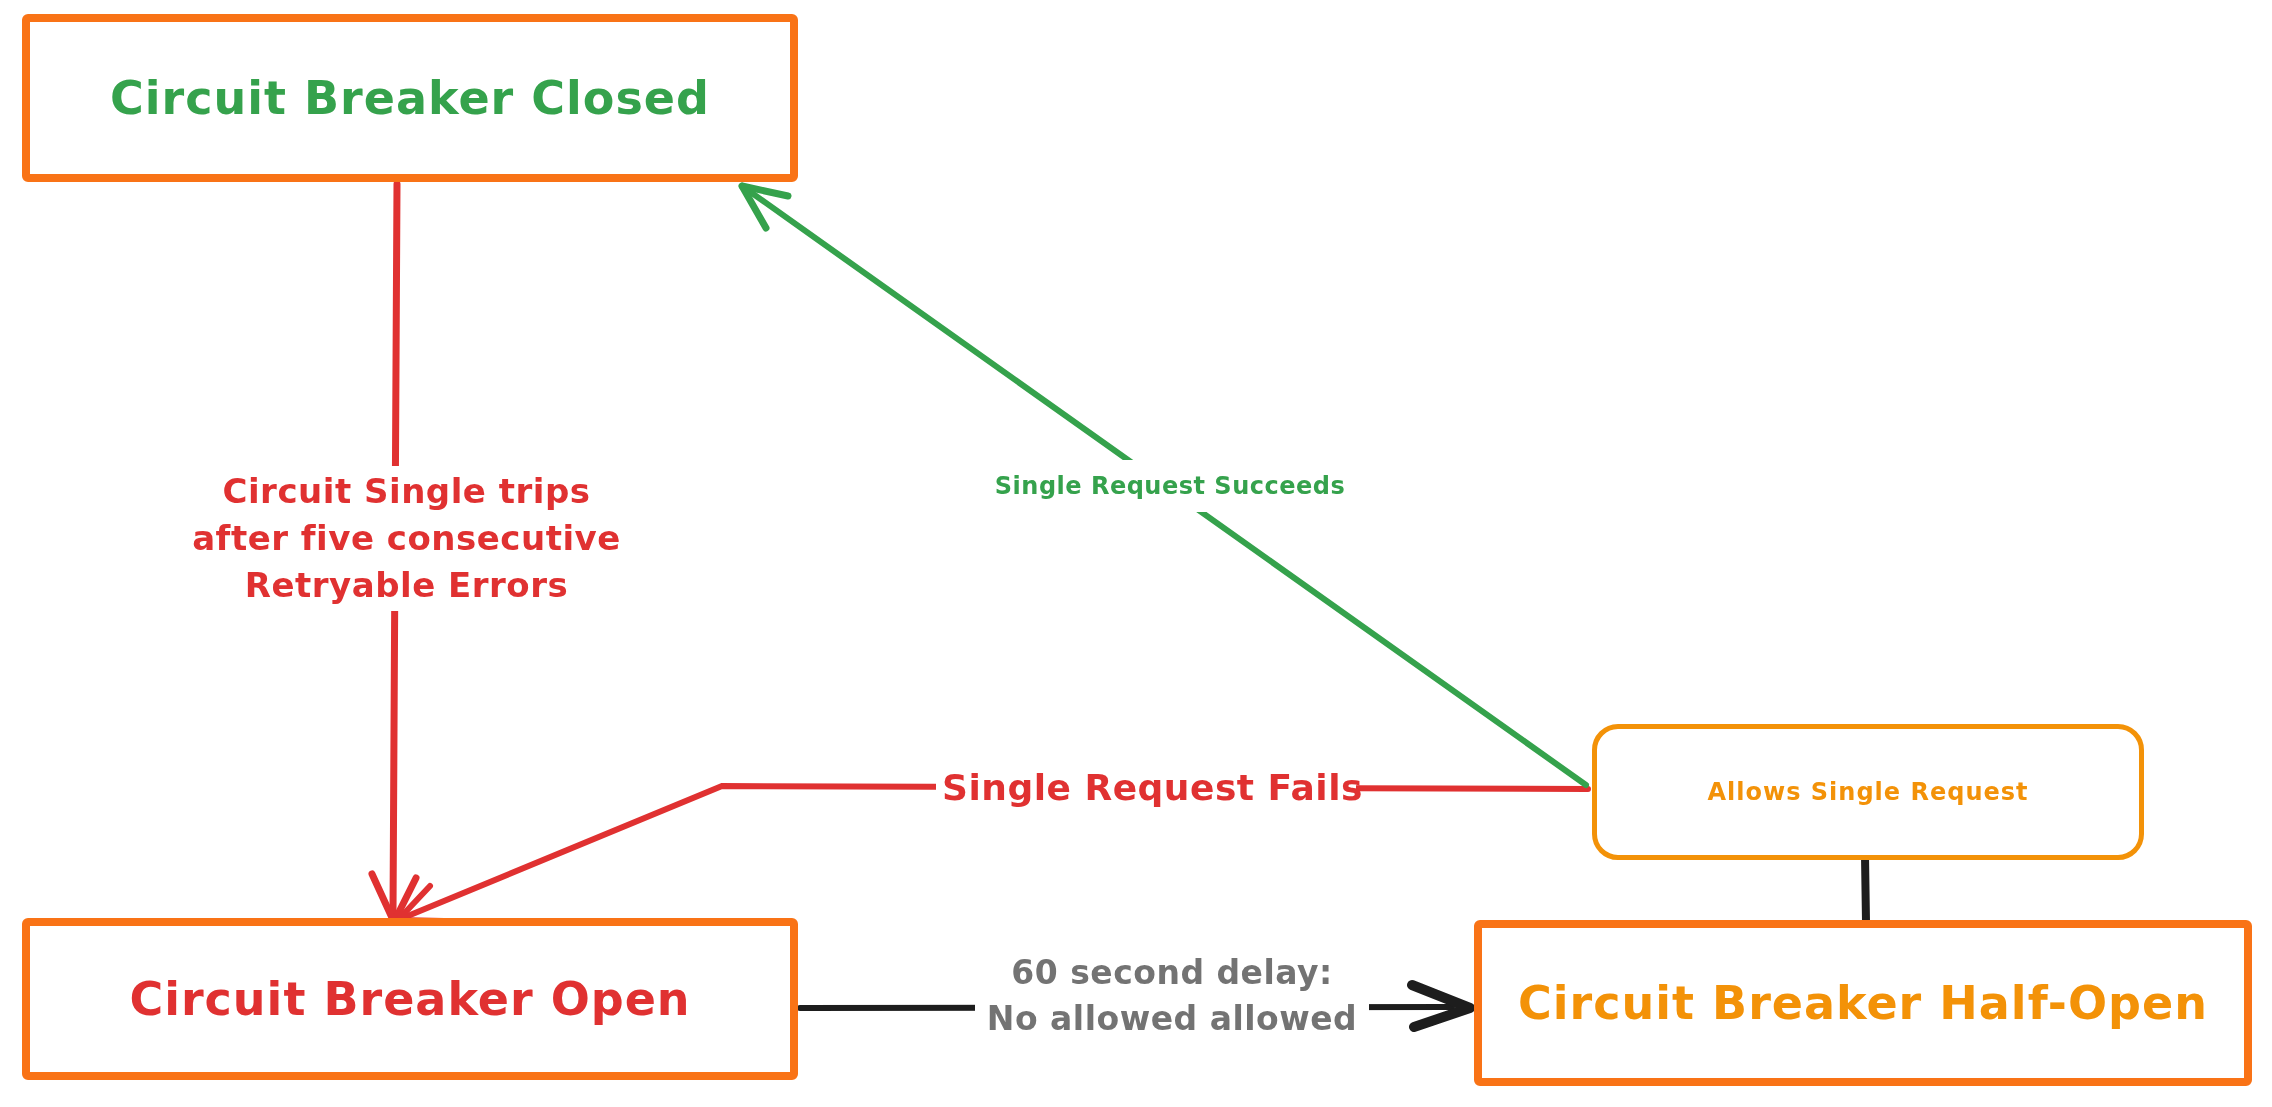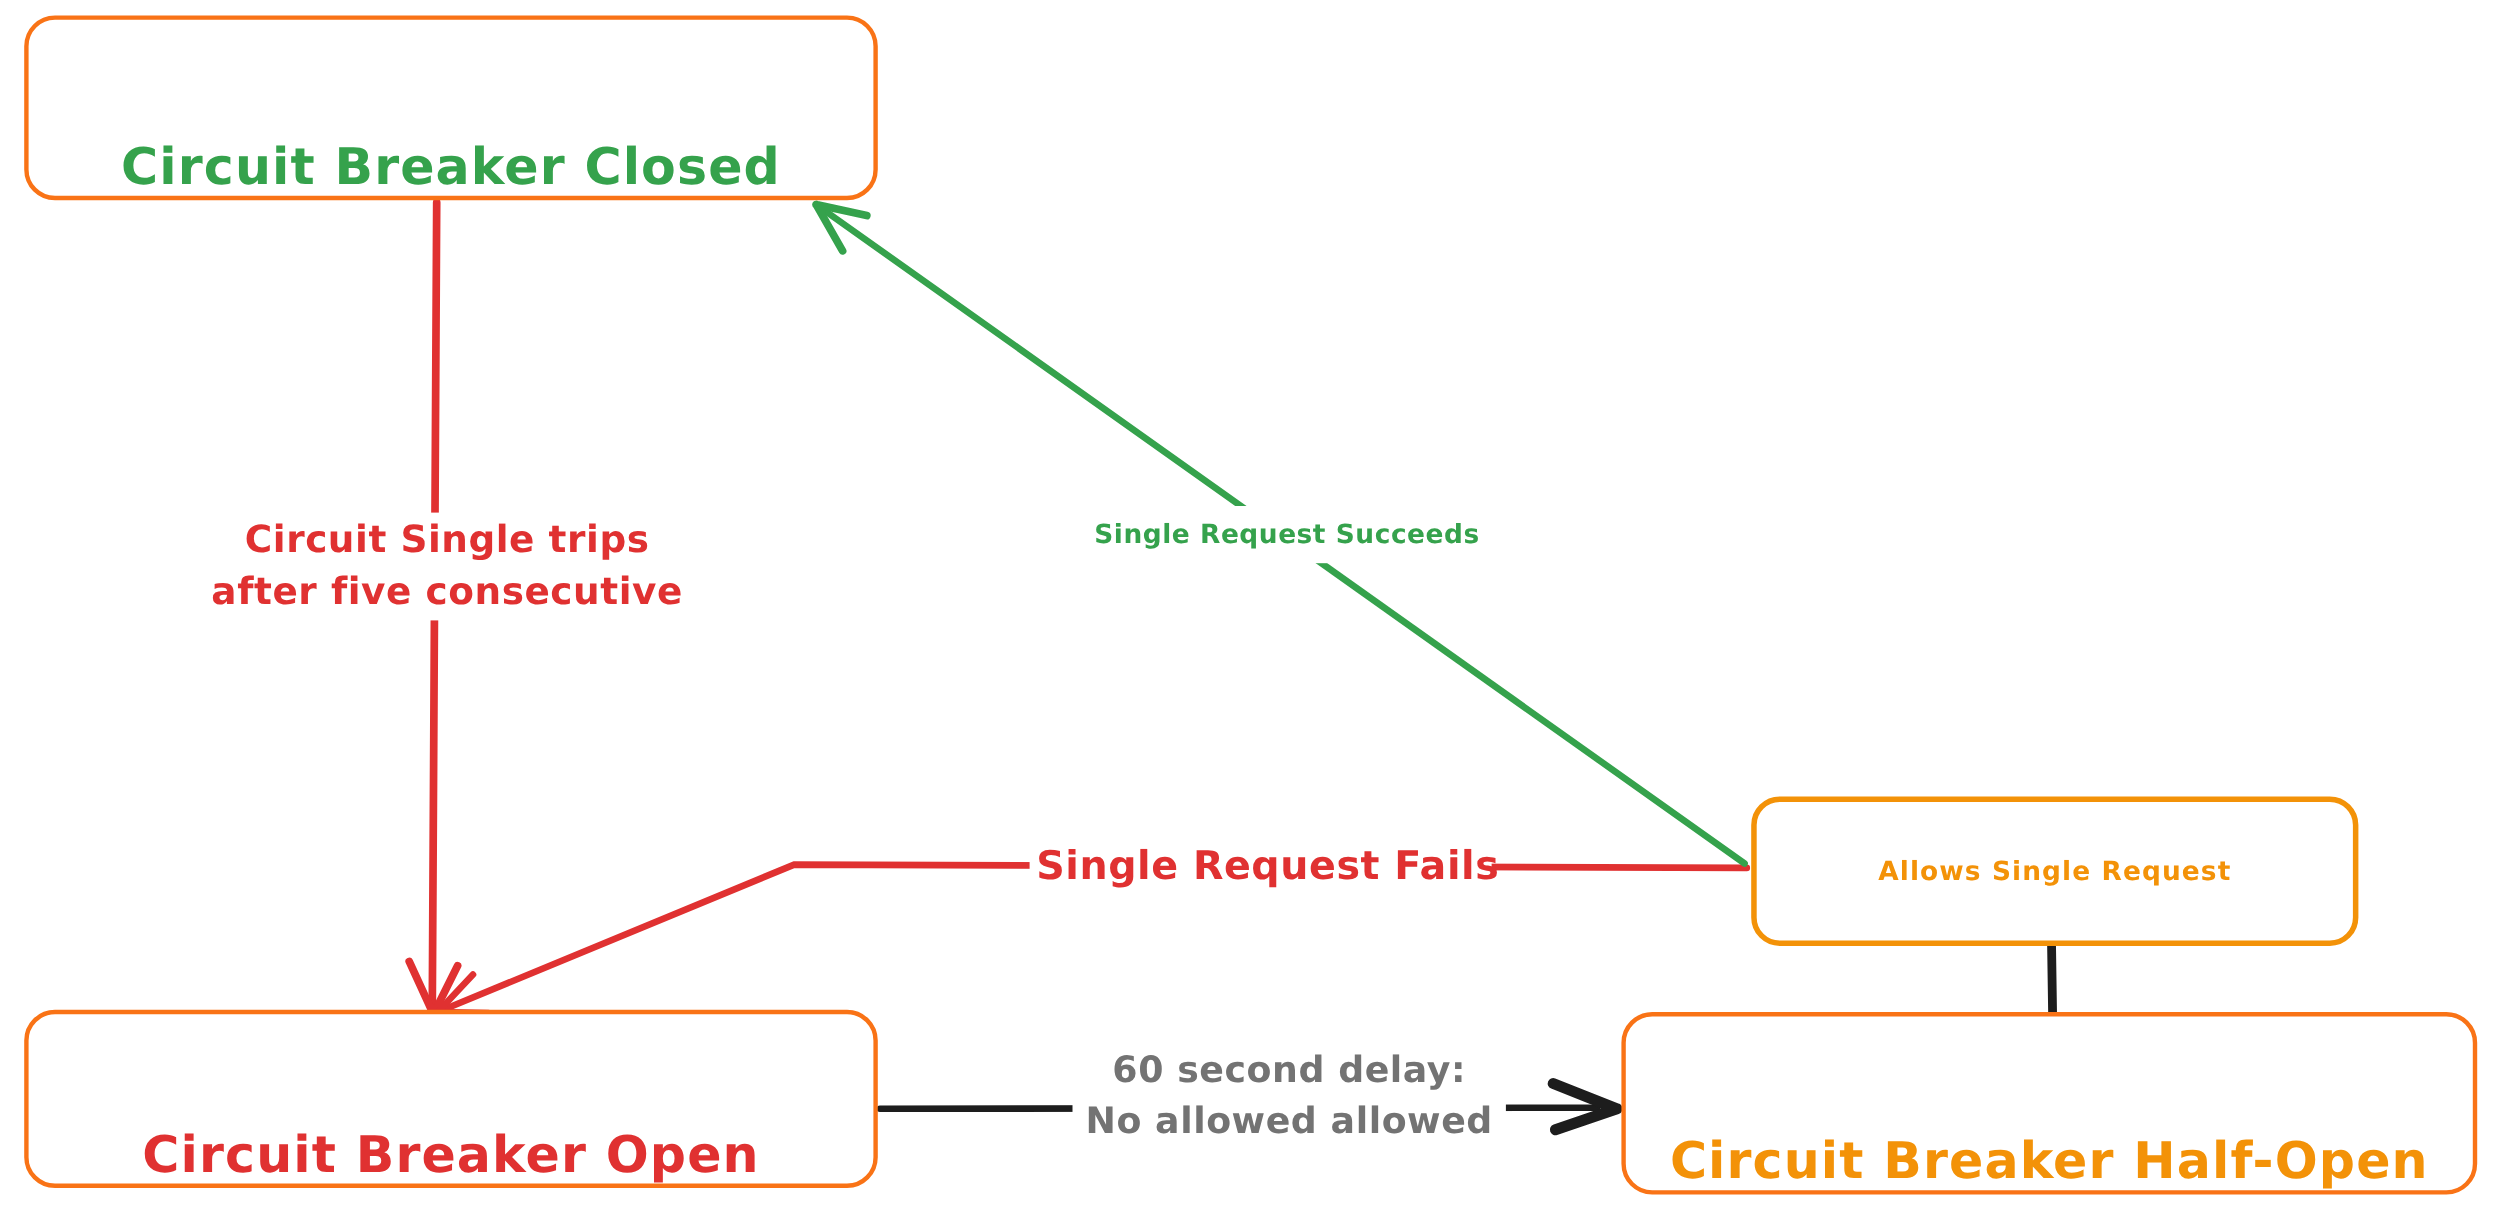--- a/index.html
+++ b/index.html
@@ -25,23 +25,22 @@
   .node {
     position: absolute;
     display: flex;
     align-items: center;
     justify-content: center;
     background: #ffffff;
     box-sizing: border-box;
     text-align: center;
   }
   .node.ink-border {
-    border: 4px solid #f97316;
-    border-radius: 28px;
-    align-items: flex-end;
+    border: 8px solid #f97316;
+    border-radius: 6px;
   }
   .node.orange-border {
     border: 5px solid #f39208;
     border-radius: 26px;
   }
   .node-label {
     font-size: 46px;
     font-weight: 600;
     letter-spacing: 1px;
     white-space: nowrap;
@@ -126,20 +125,21 @@
     <span class="node-label orange-text">Circuit Breaker Half-Open</span>
   </div>
 
   <div class="node allows orange-border">
     <span class="node-label small orange-text">Allows Single Request</span>
   </div>
 
   <div class="edge-label trip red-text">
     <span class="line">Circuit Single trips</span>
     <span class="line">after five consecutive</span>
+    <span class="line">Retryable Errors</span>
   </div>
 
   <div class="edge-label succeeds green-text">Single Request Succeeds</div>
 
   <div class="edge-label fails red-text">Single Request Fails</div>
 
   <div class="edge-label delay ink-text">
     <span class="line">60 second delay:</span>
     <span class="line">No allowed allowed</span>
   </div>

